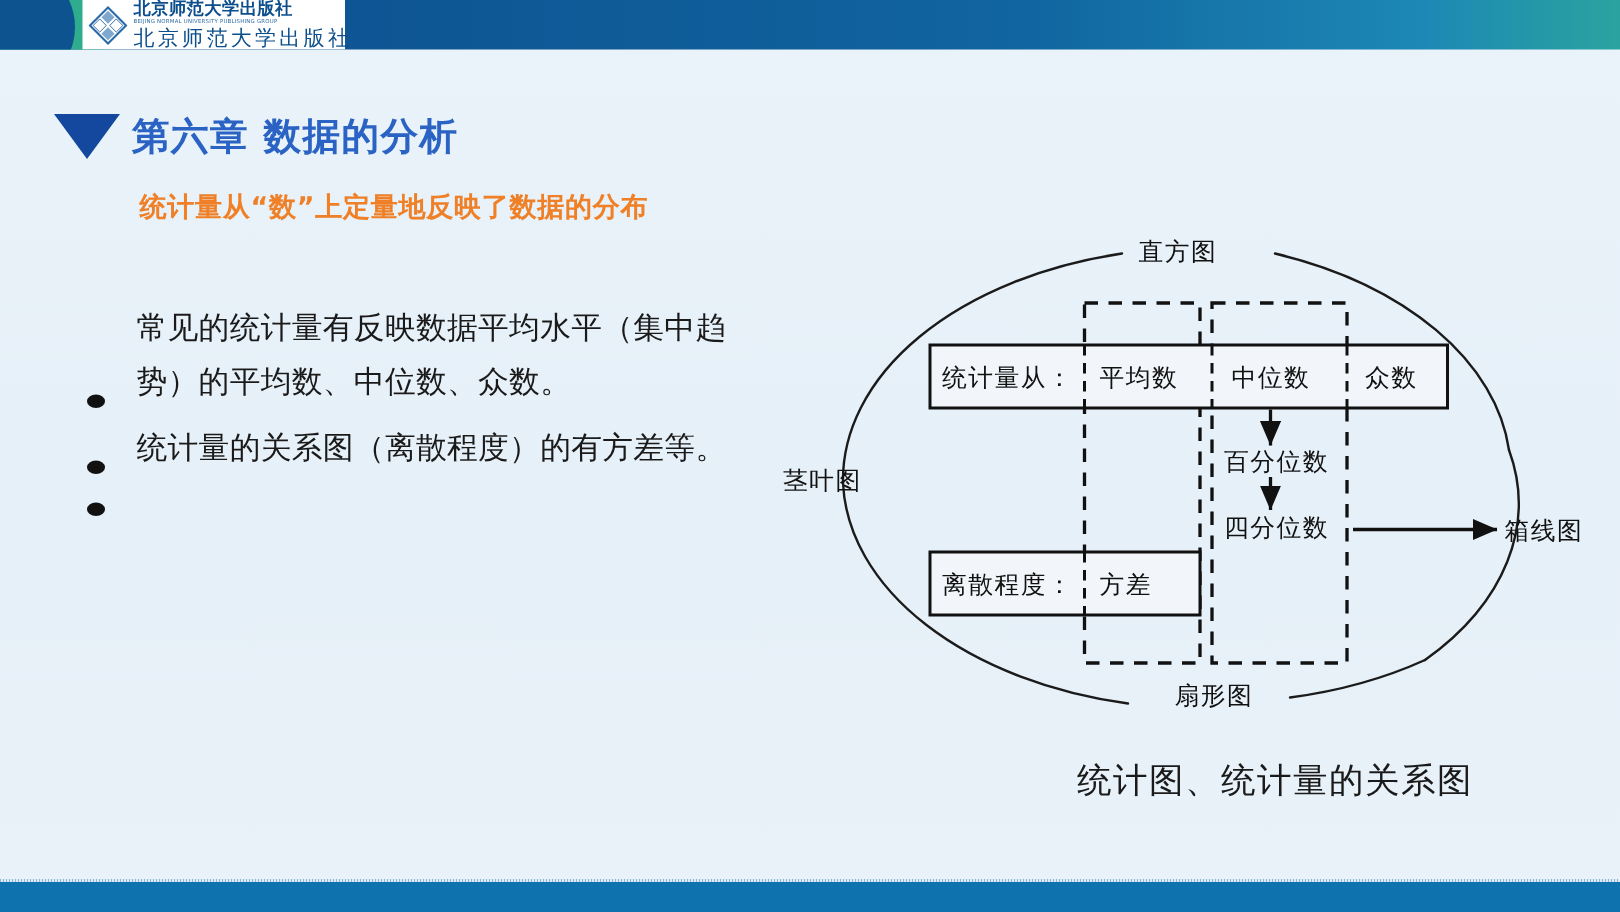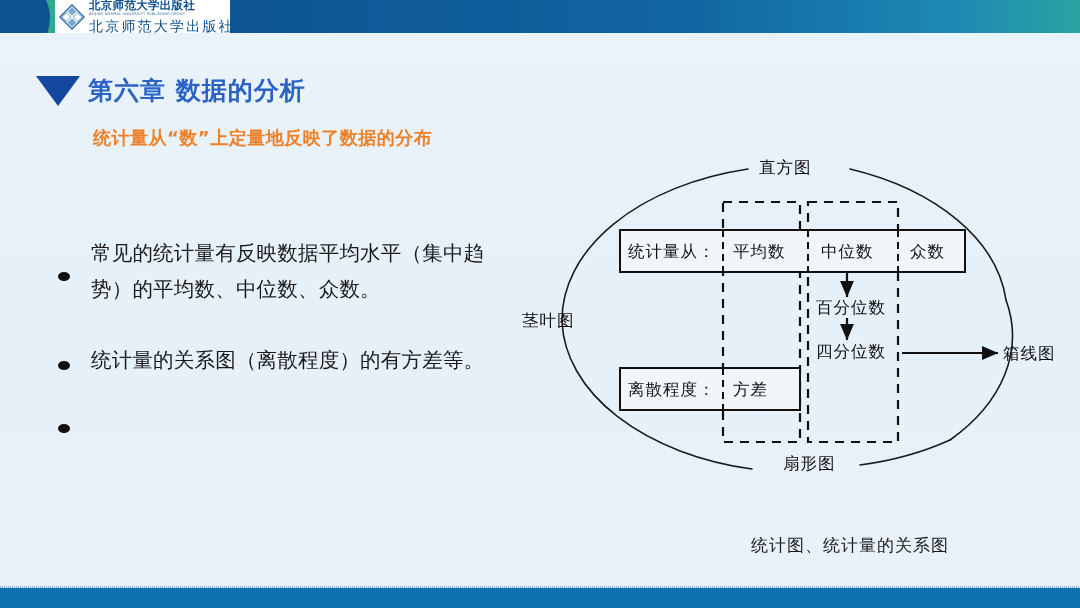--- a/index.html
+++ b/index.html
@@ -131,23 +131,22 @@
   }
 
   
   .bullets {
     position: absolute;
     left: 58px; top: 200px;
     width: 500px;
   }
   .bullet-row {
     display: flex;
-    align-items: center;
+    align-items: flex-end;
     margin-bottom: 8px;
-    margin-top: 35px;
   }
   .bullet-dot {
     flex: 0 0 12px;
     width: 9px; height: 9px;
     border-radius: 50%;
     background: #111;
     margin-top: 11px;
     margin-right: 21px;
   }
   .bullet-text {
@@ -162,25 +161,24 @@
     position: absolute;
     left: 520px; top: 140px;
     width: 560px; height: 400px;
   }
   .diagram svg { display: block; }
   .caption {
     position: absolute;
     left: 690px; top: 505px;
     width: 320px;
     text-align: center;
-    font-size: 17px;
+    font-size: 23px;
     color: #1a1a1a;
     font-family: "DejaVu Serif", "Liberation Serif", serif;
     letter-spacing: 1px;
-    margin-top: 29px;
   }
   .dg-label {
     position: absolute;
     font-size: 16.5px;
     color: #111;
     font-family: "DejaVu Serif", "Liberation Serif", serif;
     white-space: nowrap;
     letter-spacing: 1px;
   }
 </style>

